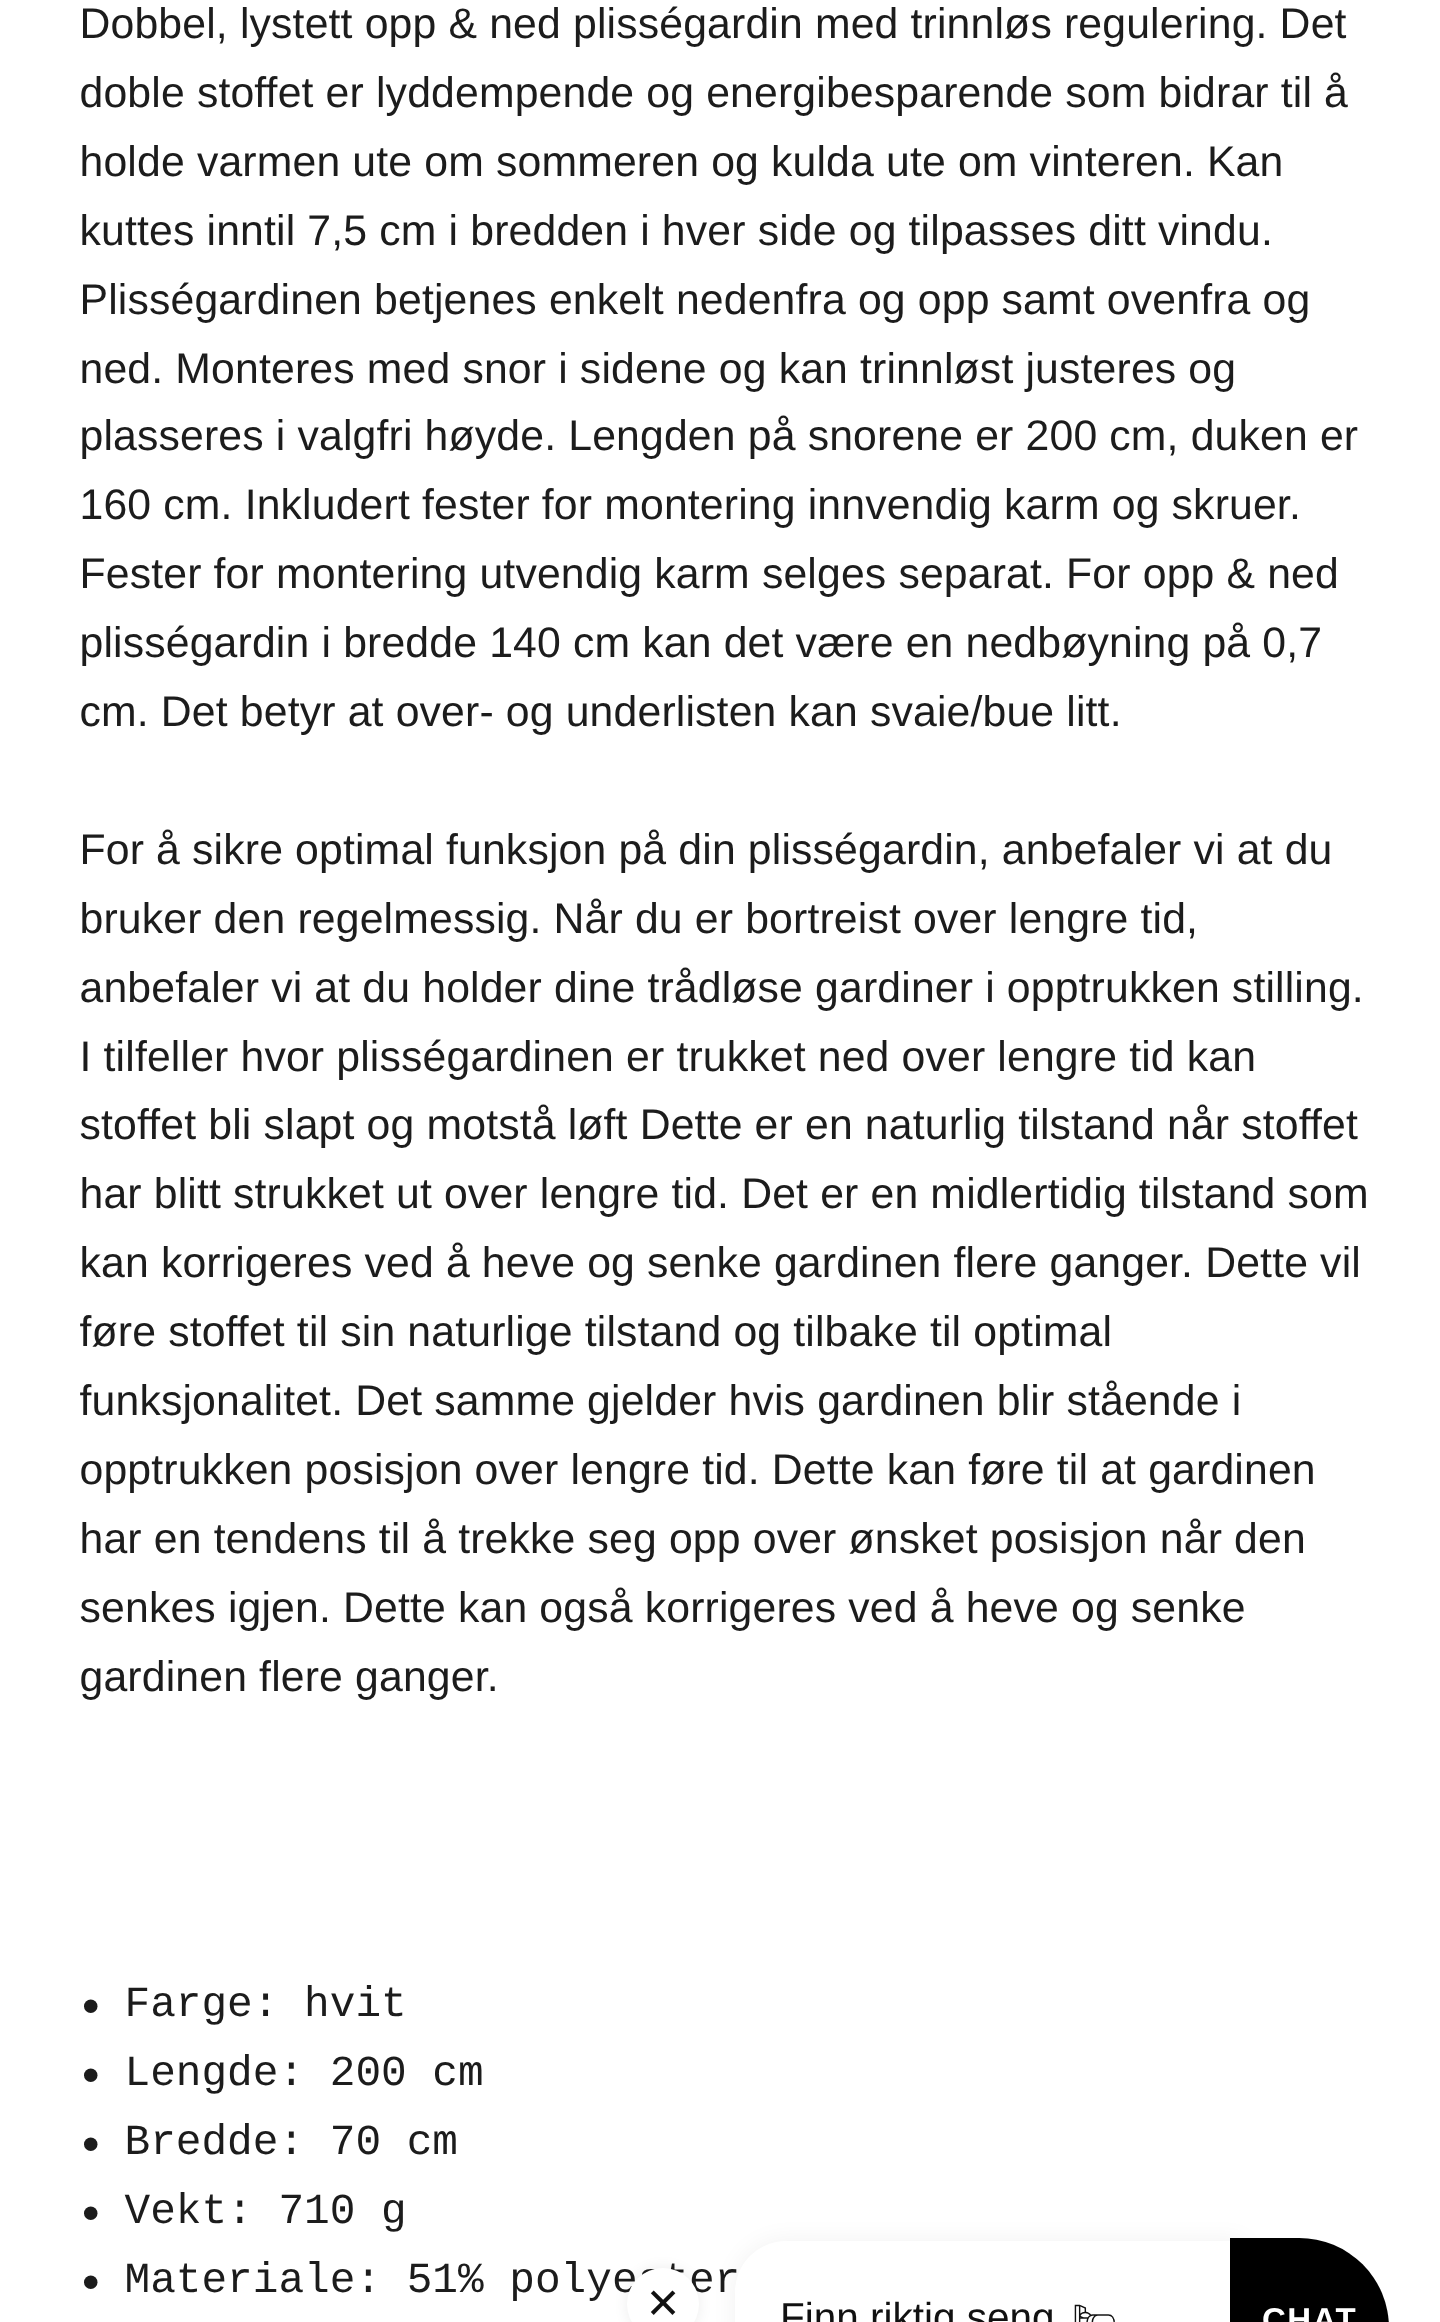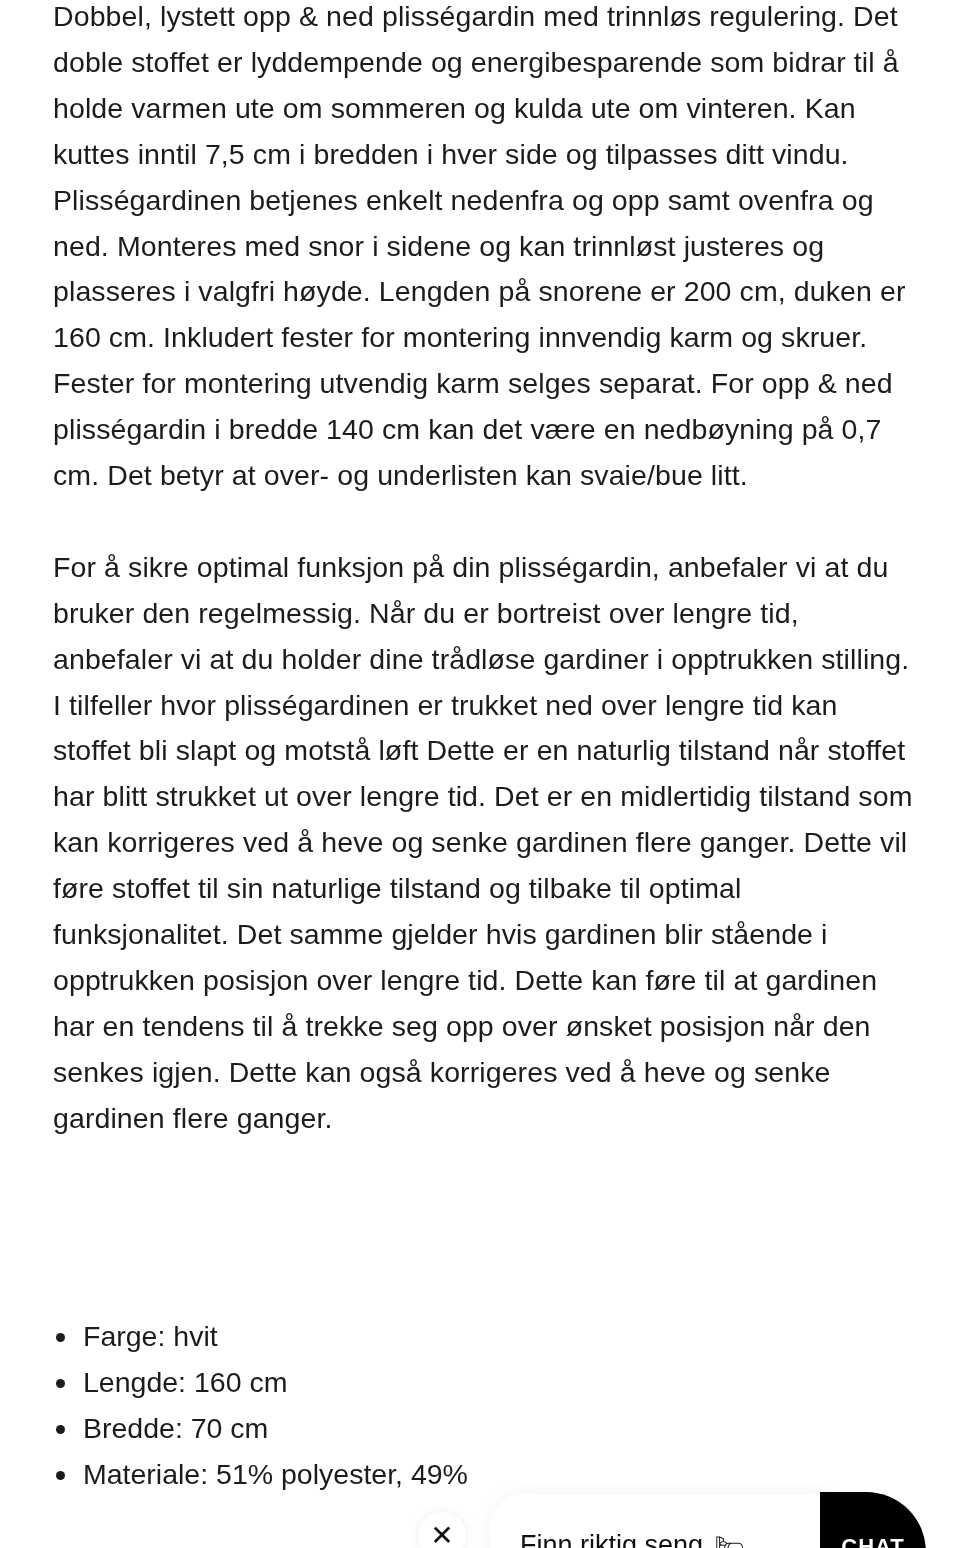--- a/index.html
+++ b/index.html
@@ -29,20 +29,21 @@
   }
   .spec-list {
     list-style: none;
     margin: 0;
     padding: 0;
     position: absolute;
     left: 53px;
     top: 1314px;
     font-size: 28.5px;
     line-height: 45.9px;
+    font-family: Liberation Mono, monospace;
   }
   .spec-list li {
     position: relative;
     padding-left: 30px;
     white-space: nowrap;
   }
   .spec-list li .bullet {
     position: absolute;
     left: 3px;
     top: 19px;
@@ -127,25 +128,29 @@
   <p>For å sikre optimal funksjon på din plisségardin, anbefaler vi at du bruker den regelmessig. Når du er bortreist over lengre tid, anbefaler vi at du holder dine trådløse gardiner i opptrukken stilling. I tilfeller hvor plisségardinen er trukket ned over lengre tid kan stoffet bli slapt og motstå løft Dette er en naturlig tilstand når stoffet har blitt strukket ut over lengre tid. Det er en midlertidig tilstand som kan korrigeres ved å heve og senke gardinen flere ganger. Dette vil føre stoffet til sin naturlige tilstand og tilbake til optimal funksjonalitet. Det samme gjelder hvis gardinen blir stående i opptrukken posisjon over lengre tid. Dette kan føre til at gardinen har en tendens til å trekke seg opp over ønsket posisjon når den senkes igjen. Dette kan også korrigeres ved å heve og senke gardinen flere ganger.</p>
 </div>
 
 <ul class="spec-list">
   <li>
     <span class="bullet"></span>
     <span>Farge: hvit</span>
   </li>
   <li>
     <span class="bullet"></span>
-    <span>Lengde: 160 cm</span>
+    <span>Lengde: 200 cm</span>
   </li>
   <li>
     <span class="bullet"></span>
     <span>Bredde: 70 cm</span>
+  </li>
+  <li>
+    <span class="bullet"></span>
+    <span>Vekt: 710 g</span>
   </li>
   <li>
     <span class="bullet"></span>
     <span>Materiale: 51% polyester, 49%</span>
   </li>
 </ul>
 
 <div class="chat-widget">
   <div class="chat-bubble">
     <span class="chat-bubble-text">

